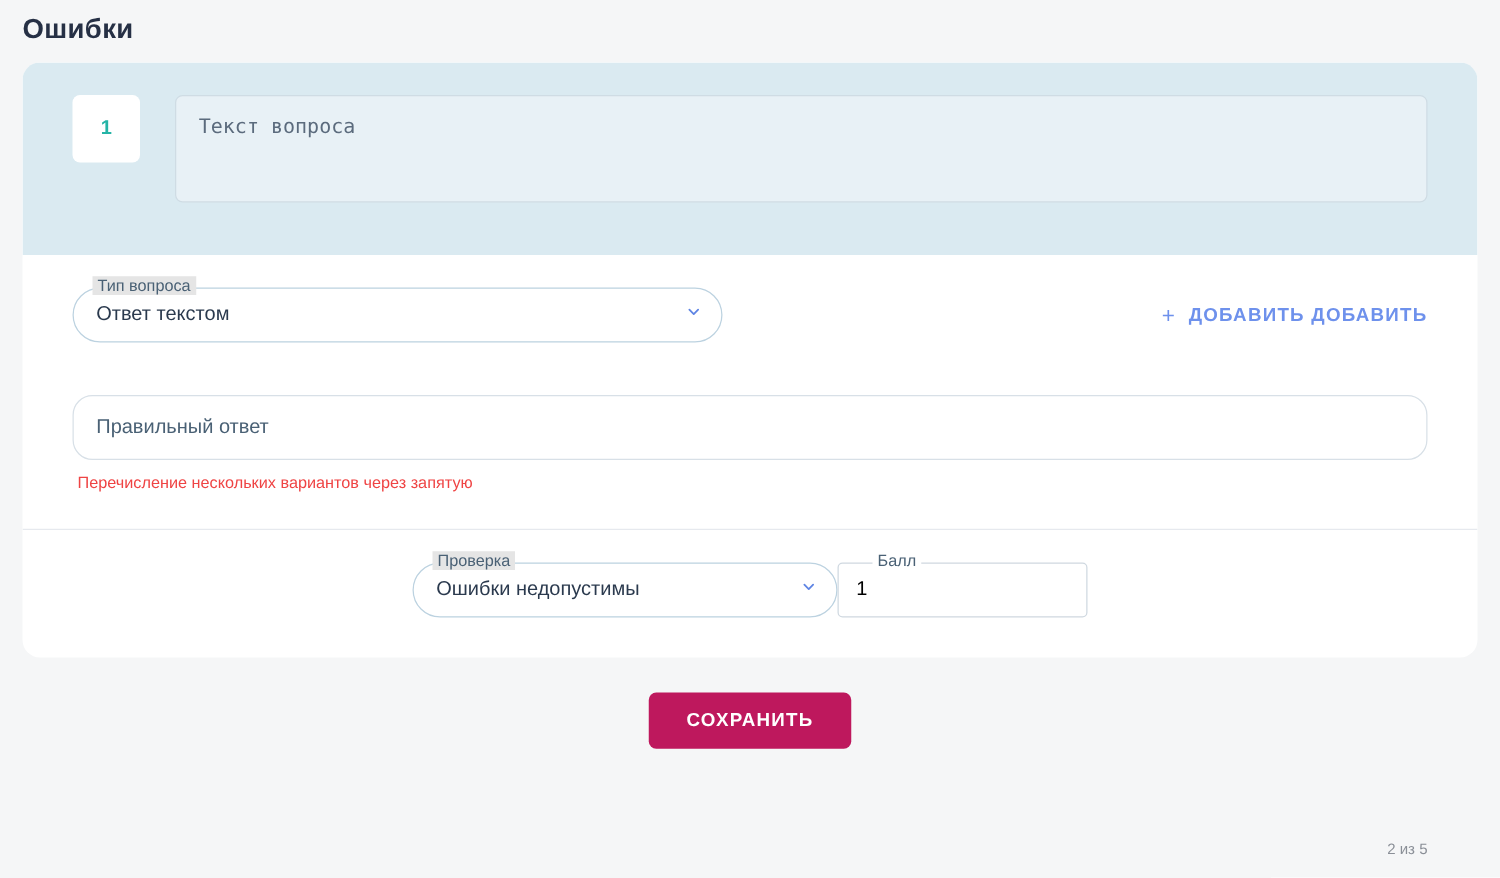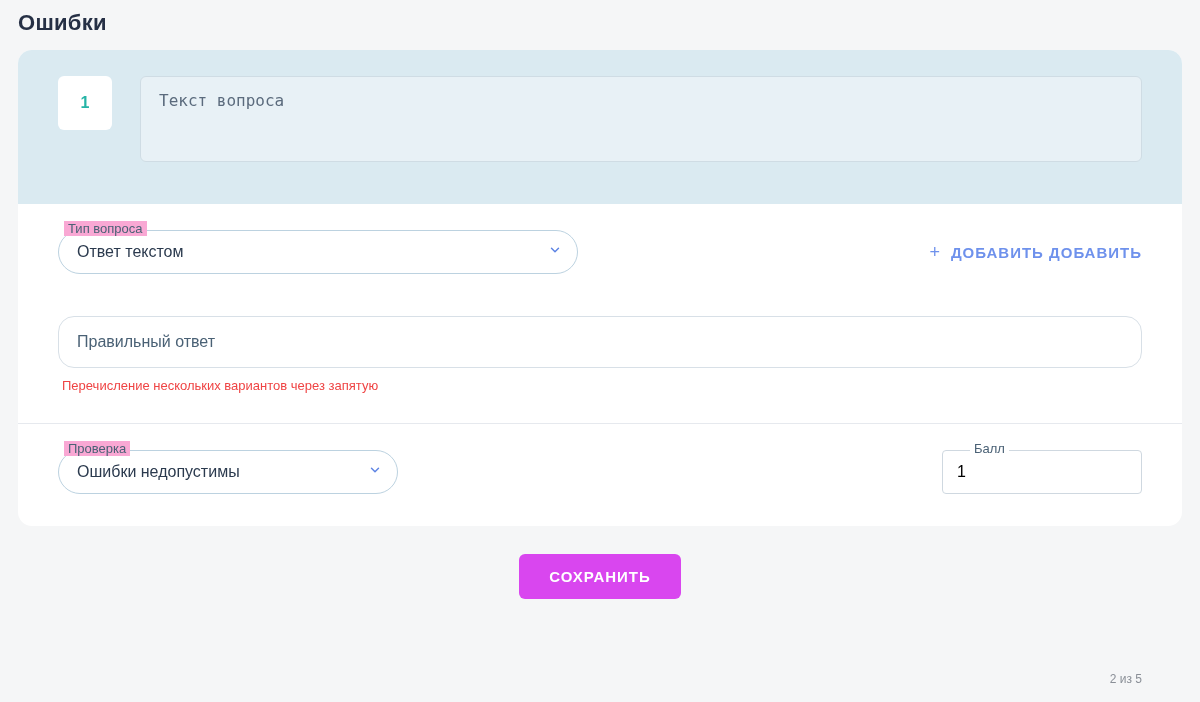--- a/index.html
+++ b/index.html
@@ -66,22 +66,22 @@
       display: flex;
       justify-content: space-between;
       align-items: center;
       margin-bottom: 42px;
     }
 
     .pill-wrap { position: relative; display: inline-block; }
     .pill-label {
       position: absolute;
       top: -9px;
-      left: 6px;
-      background: #f9a8d4;
+      left: 16px;
+      background: #e5e5e5;
       padding: 0 4px;
       font-size: 13px;
       color: #4a6175;
     }
     .pill-select {
       border: 1px solid #bcd2e0;
       border-radius: 999px;
       padding: 10px 46px 10px 18px;
       font-size: 16px;
       color: #2b3a4e;
@@ -131,21 +131,21 @@
     .answer-input::placeholder { color: #4a6175; }
     .helper-text {
       font-size: 13px;
       color: #ef4444;
       padding-left: 4px;
     }
 
     .q-footer {
       padding: 26px 40px 32px 40px;
       display: flex;
-      justify-content: space-between;
+      justify-content: center;
       align-items: center;
     }
 
     .score-wrap { position: relative; }
     .score-label {
       position: absolute;
       top: -9px;
       left: 28px;
       background: #fff;
       padding: 0 4px;
@@ -157,21 +157,21 @@
       height: 44px;
       border: 1px solid #cfd8e0;
       border-radius: 4px;
       padding: 10px 14px;
       font-size: 16px;
       outline: none;
     }
 
     .save-row { display: flex; justify-content: center; padding: 28px 0 12px 0; }
     .save-btn {
-      background: #d946ef;
+      background: #be185d;
       color: #fff;
       border: none;
       border-radius: 6px;
       padding: 14px 30px;
       font-size: 15px;
       font-weight: 700;
       letter-spacing: 1px;
       cursor: pointer;
     }
     .pager {

